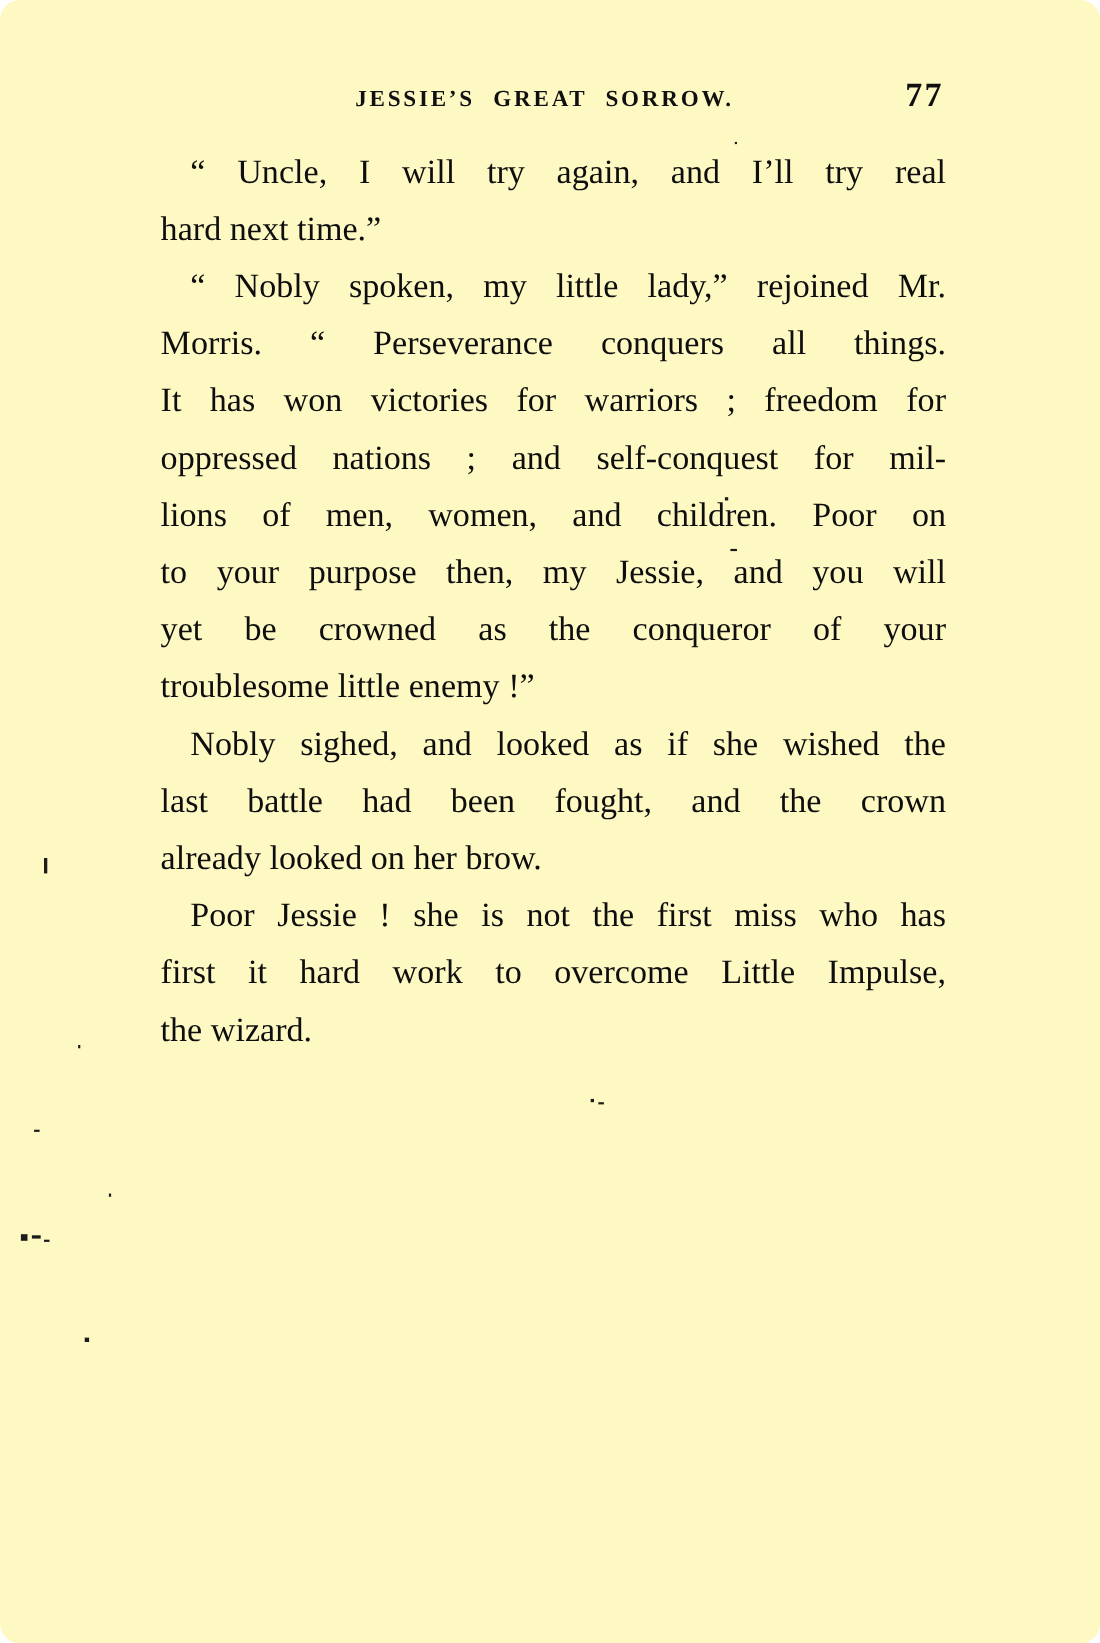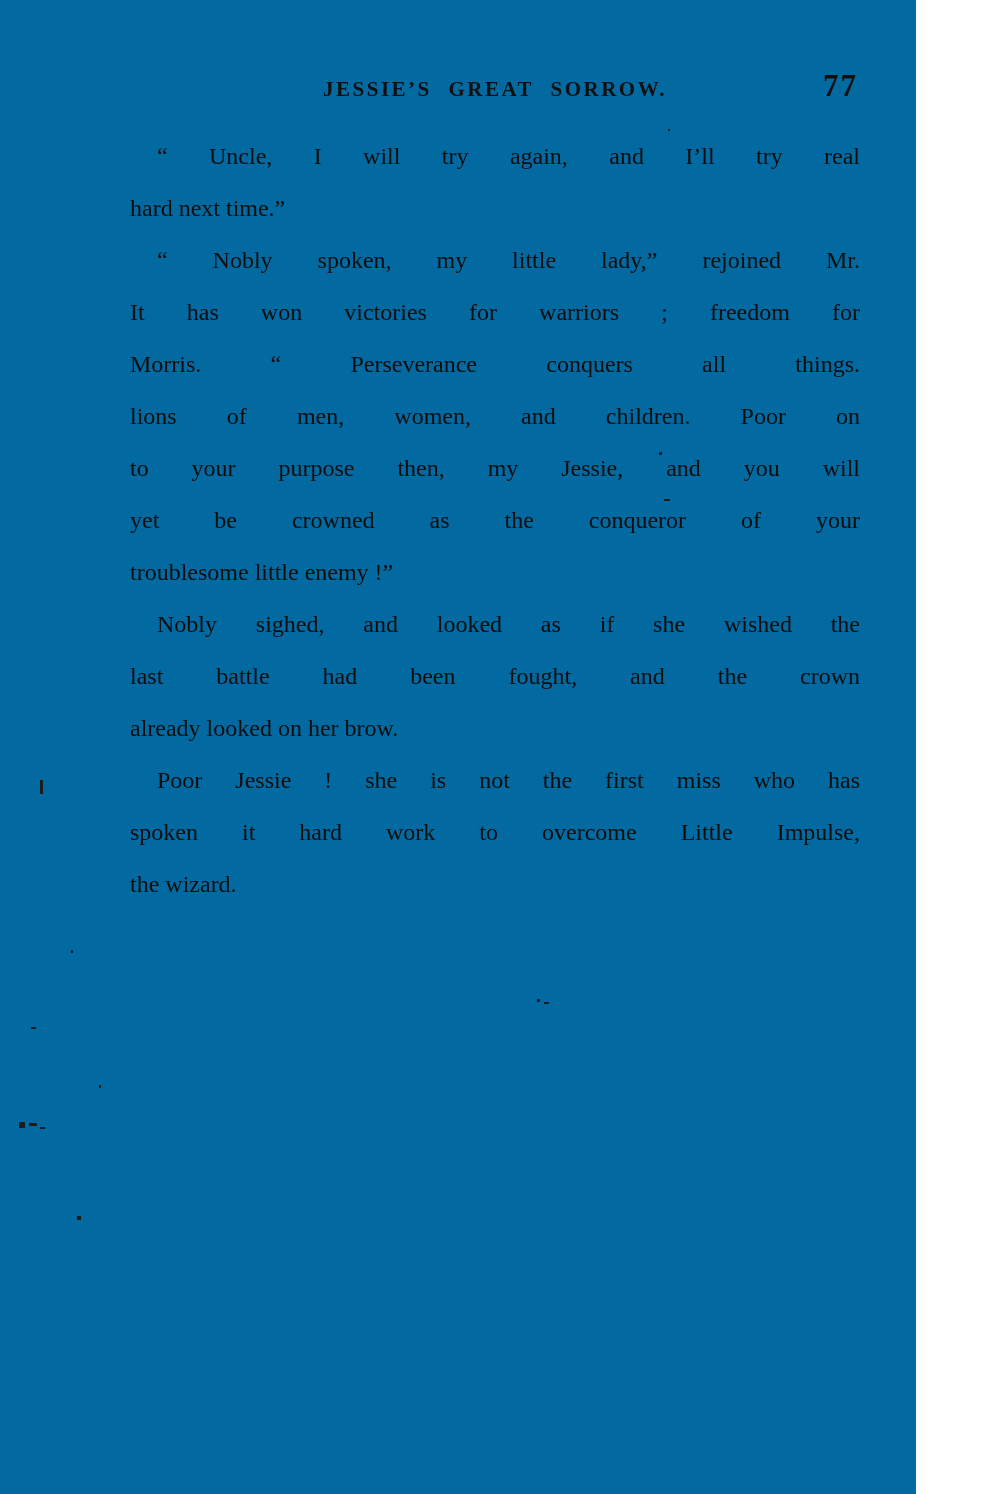--- a/index.html
+++ b/index.html
@@ -2,26 +2,27 @@
 <html><head>
 <meta charset="utf-8">
 <style>
   html, body {
     margin: 0;
     padding: 0;
     background: #ffffff;
   }
   .page {
     position: relative;
-    width: 916px;
+    width: 1000px;
     height: 1494px;
-    background: #0369a1;
+    background: #fef9c3;
     overflow: hidden;
     color: #0e0e0e;
     font-family: "Liberation Serif", "DejaVu Serif", serif;
+    border-radius: 18px;
   }
   .running-header {
     position: absolute;
     top: 74px;
     left: 130px;
     width: 730px;
     height: 34px;
   }
   .header-title {
     display: block;
@@ -43,26 +44,27 @@
     color: #101010;
     margin-left: 32px;
   }
   .content {
     position: absolute;
     top: 130px;
     left: 130px;
     width: 730px;
   }
   .line {
-    font-size: 24px;
+    font-size: 31px;
     line-height: 52px;
     height: 52px;
     text-align: justify;
     text-align-last: justify;
     color: #0e0e0e;
+    margin-left: 16px;
   }
   .indent {
     text-indent: 27px;
   }
   .plast {
     text-align: center;
     text-align-last: left;
   }
   .speck {
     position: absolute;
@@ -81,37 +83,38 @@
 
   <div class="content">
 
     <div>
       <div class="line indent">“ Uncle, I will try again, and I’ll try real</div>
       <div class="line plast">hard next time.”</div>
     </div>
 
     <div>
       <div class="line indent">“ Nobly spoken, my little lady,” rejoined Mr.</div>
+      <div class="line">Morris. “ Perseverance conquers all things.</div>
       <div class="line">It has won victories for warriors ; freedom for</div>
-      <div class="line">Morris. “ Perseverance conquers all things.</div>
+      <div class="line">oppressed nations ; and self-conquest for mil-</div>
       <div class="line">lions of men, women, and children. Poor on</div>
       <div class="line">to your purpose then, my Jessie, and you will</div>
       <div class="line">yet be crowned as the conqueror of your</div>
       <div class="line plast">troublesome little enemy !”</div>
     </div>
 
     <div>
       <div class="line indent">Nobly sighed, and looked as if she wished the</div>
       <div class="line">last battle had been fought, and the crown</div>
       <div class="line plast">already looked on her brow.</div>
     </div>
 
     <div>
       <div class="line indent">Poor Jessie ! she is not the first miss who has</div>
-      <div class="line">spoken it hard work to overcome Little Impulse,</div>
+      <div class="line">first it hard work to overcome Little Impulse,</div>
       <div class="line plast">the wizard.</div>
     </div>
 
   </div>
 
   <div class="speck" style="left:668px; top:129px; width:2px;  height:2px;"></div>
   <div class="speck" style="left:659px; top:452px; width:3px;  height:3px;"></div>
   <div class="speck" style="left:664px; top:499px; width:6px;  height:2px;"></div>
   <div class="speck" style="left:40px;  top:780px; width:3px;  height:14px;"></div>
   <div class="speck" style="left:71px;  top:950px; width:2px;  height:3px;"></div>

